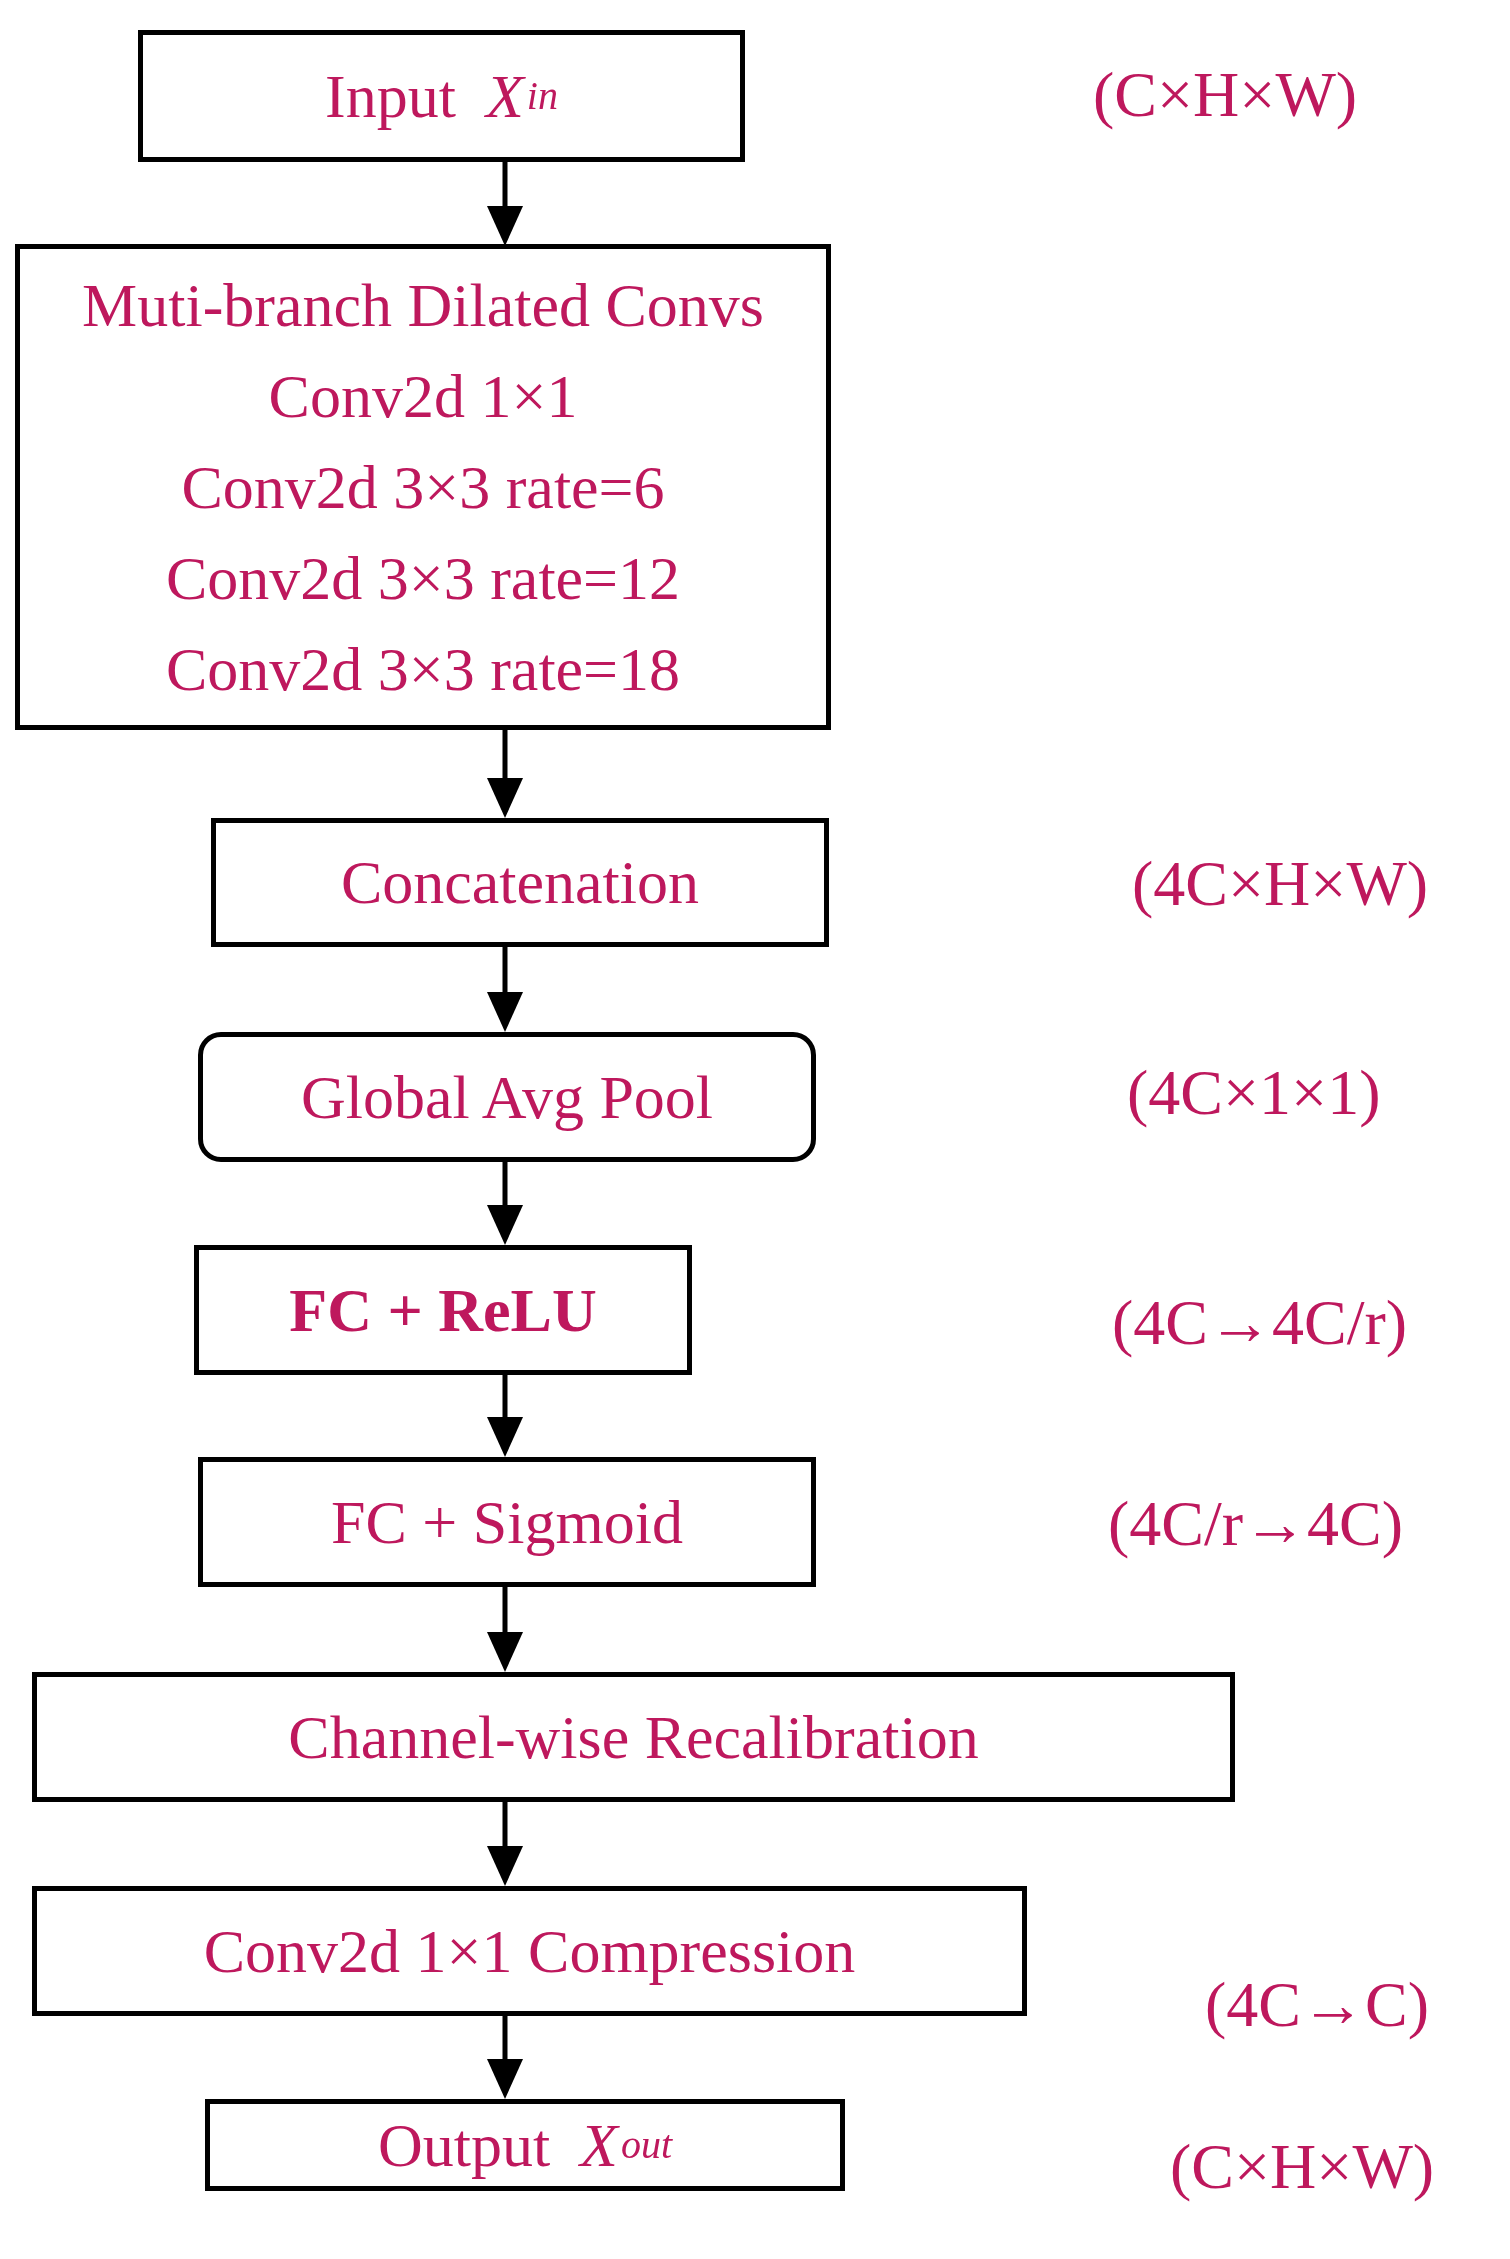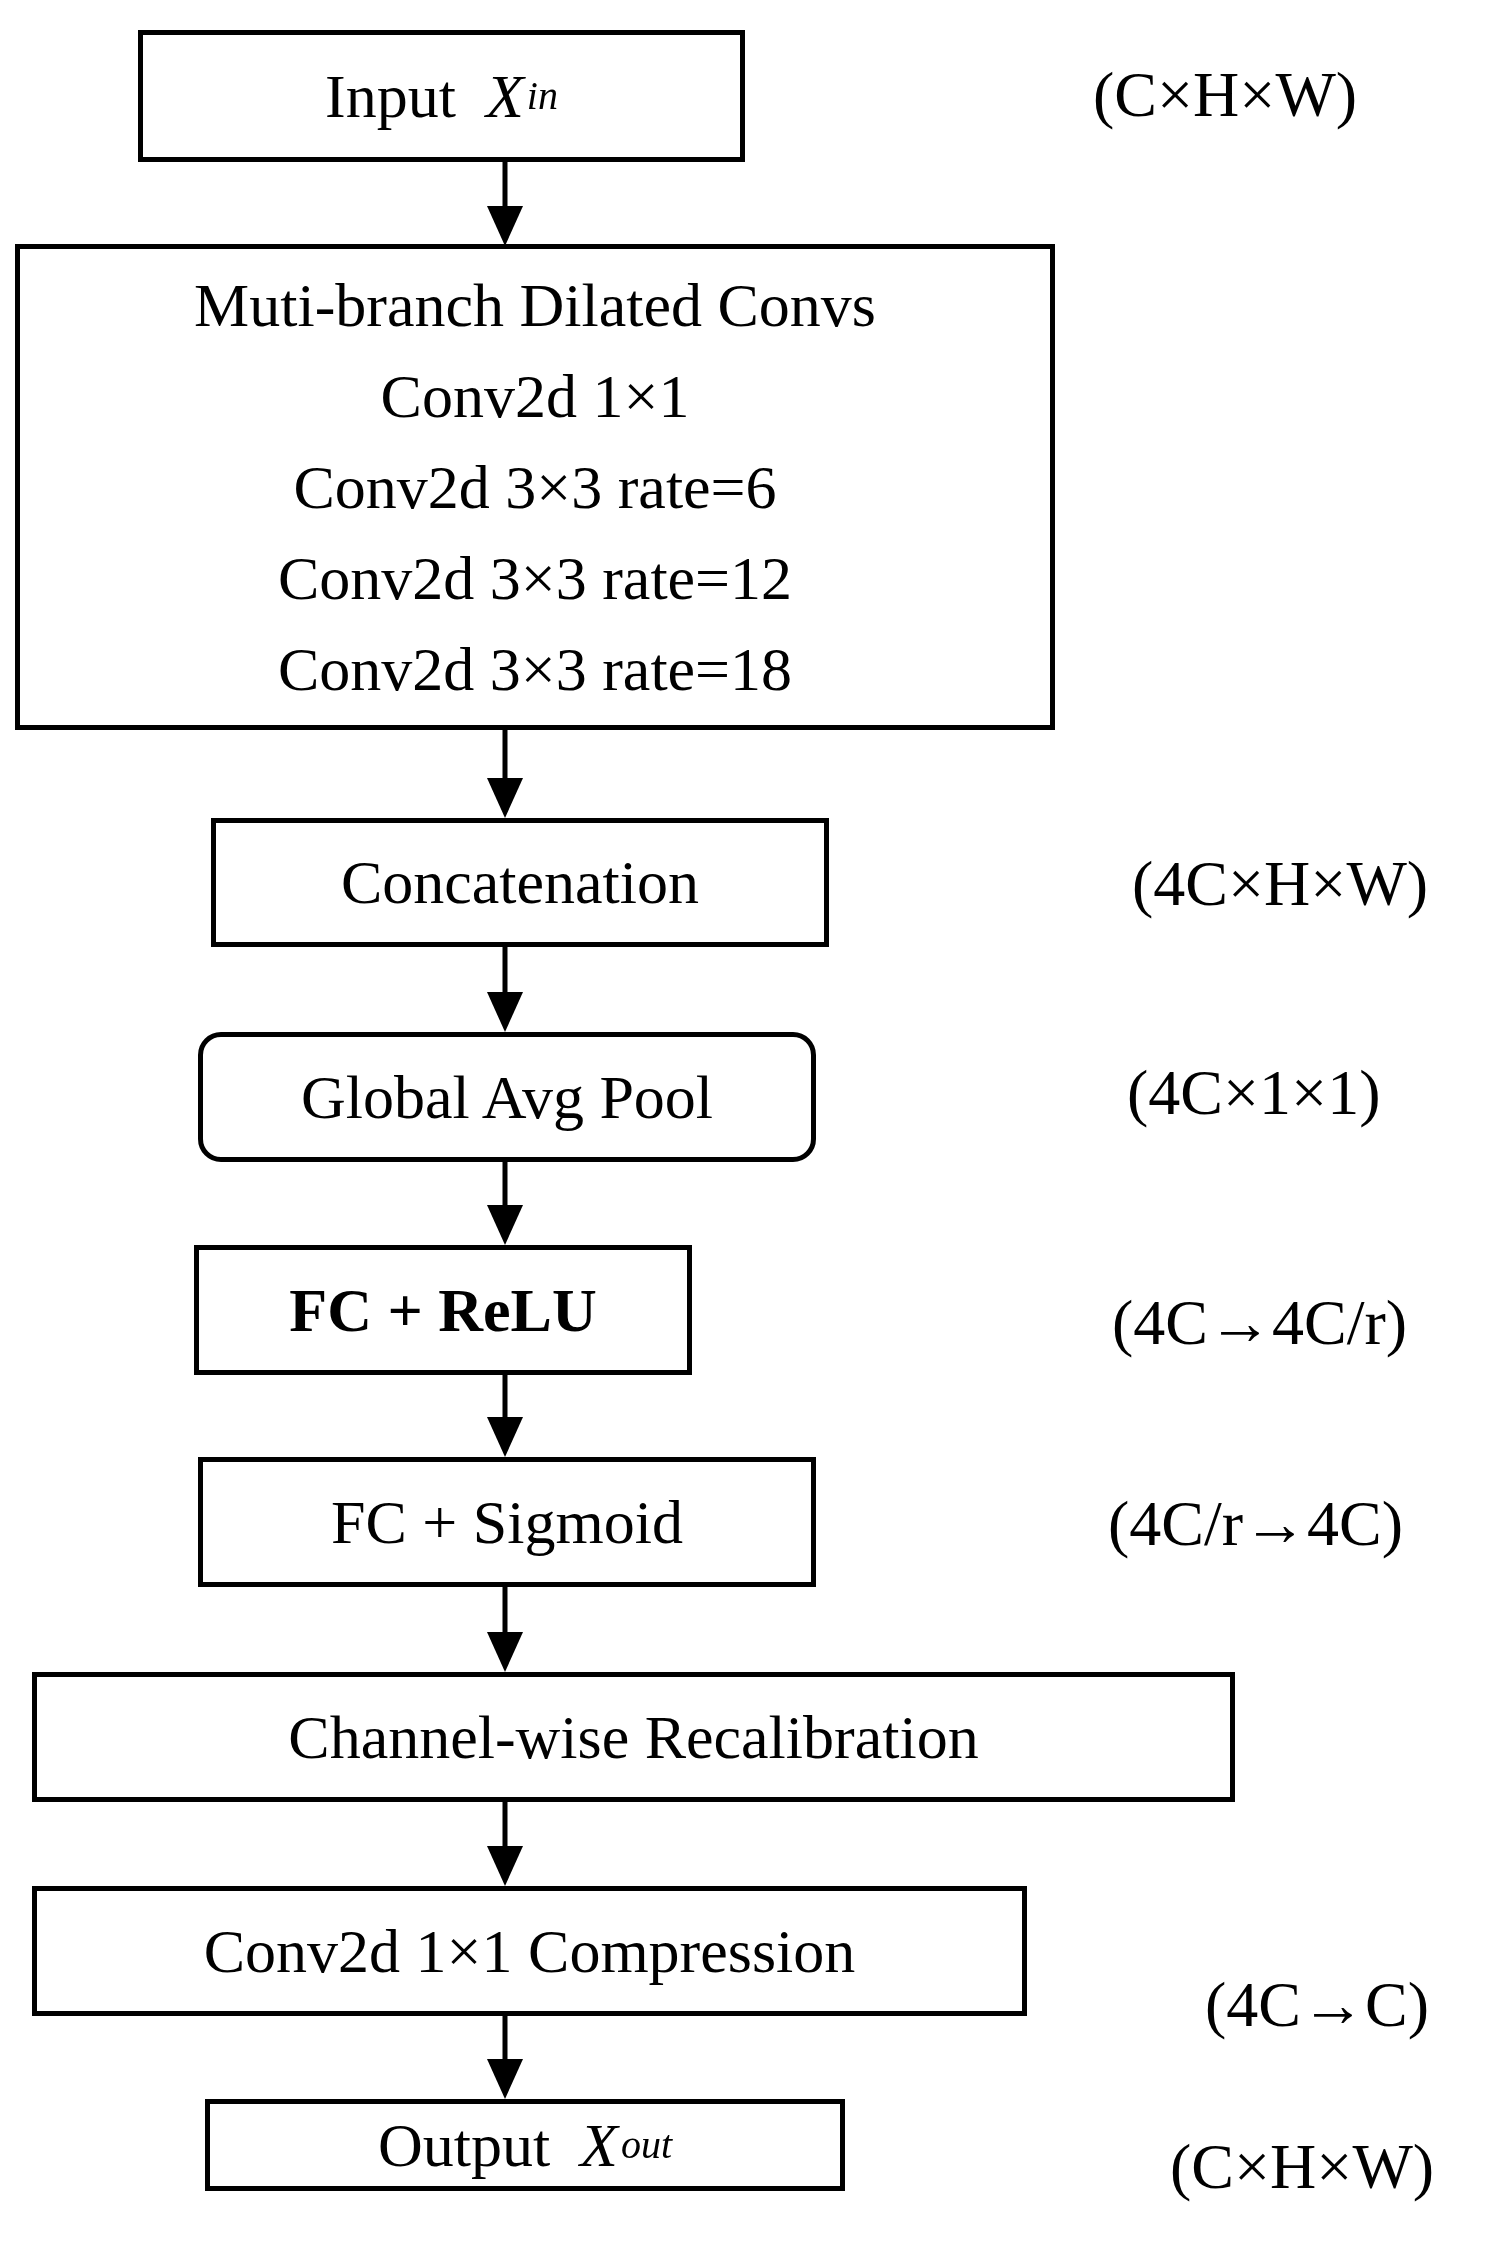--- a/index.html
+++ b/index.html
@@ -2,21 +2,21 @@
 <html><head>
 <meta charset="utf-8">
 <style>
   * { margin: 0; padding: 0; box-sizing: border-box; }
   html, body { background: #ffffff; }
   .canvas {
     position: relative;
     width: 1510px;
     height: 2259px;
     background: #ffffff;
-    color: #000000;
+    color: #be185d;
     font-family: "Liberation Serif", serif;
     overflow: hidden;
   }
   .box {
     position: absolute;
     border: 5px solid #000000;
     background: #ffffff;
     display: flex;
     align-items: center;
     justify-content: center;
@@ -75,21 +75,21 @@
     <span>Input</span>
       <span class="var">X</span>
       <span class="sub">in</span>
   </div>
 
   <div class="arrow" style="left:485px; top:162px; height:84px;">
     <div class="stem"></div>
     <div class="head"></div>
   </div>
 
-  <div class="box multi" style="left:15px; top:244px; width:1040px; height:486px;">
+  <div class="box multi" style="left:15px; top:244px; width:816px; height:486px;">
     <div class="mline">Muti-branch Dilated Convs</div>
     <div class="mline">Conv2d 1×1</div>
     <div class="mline">Conv2d 3×3 rate=6</div>
     <div class="mline">Conv2d 3×3 rate=12</div>
     <div class="mline">Conv2d 3×3 rate=18</div>
   </div>
 
   <div class="arrow" style="left:485px; top:730px; height:88px;">
     <div class="stem"></div>
     <div class="head"></div>

